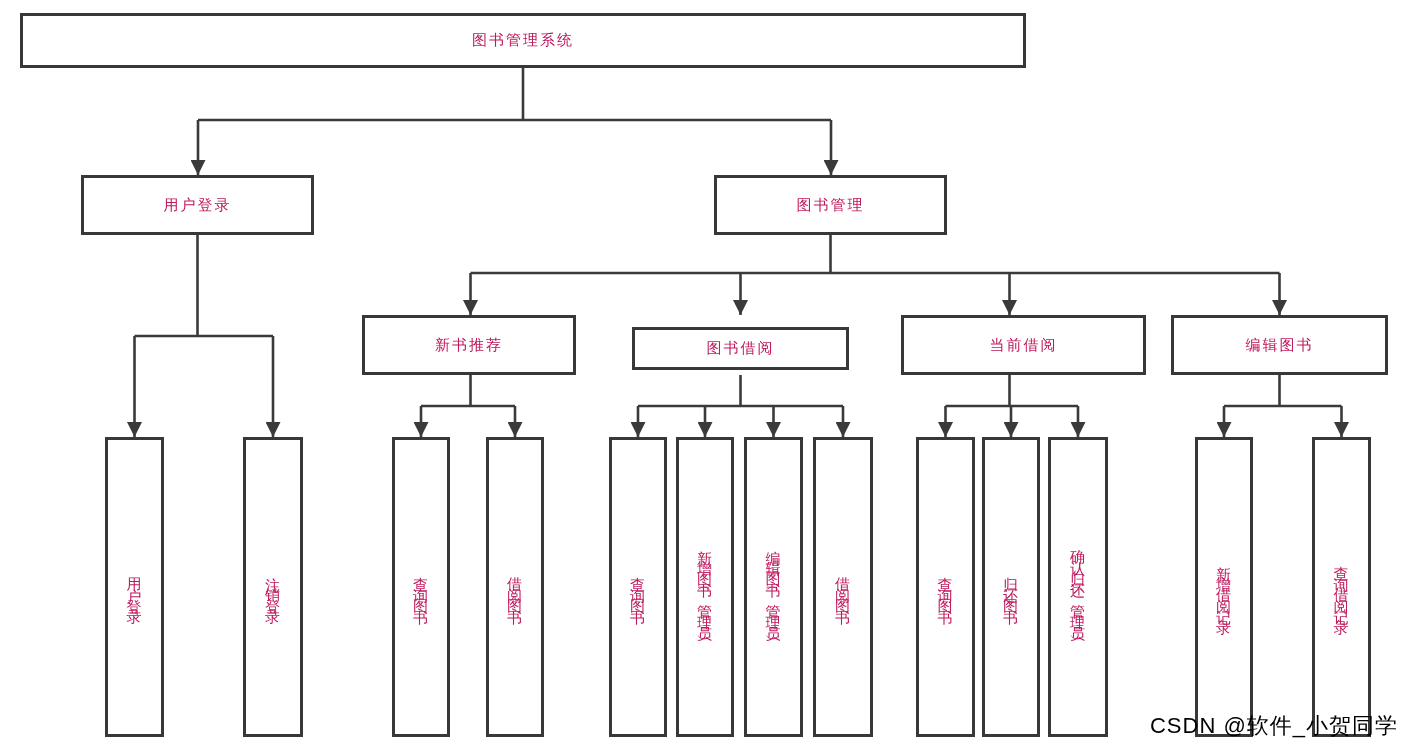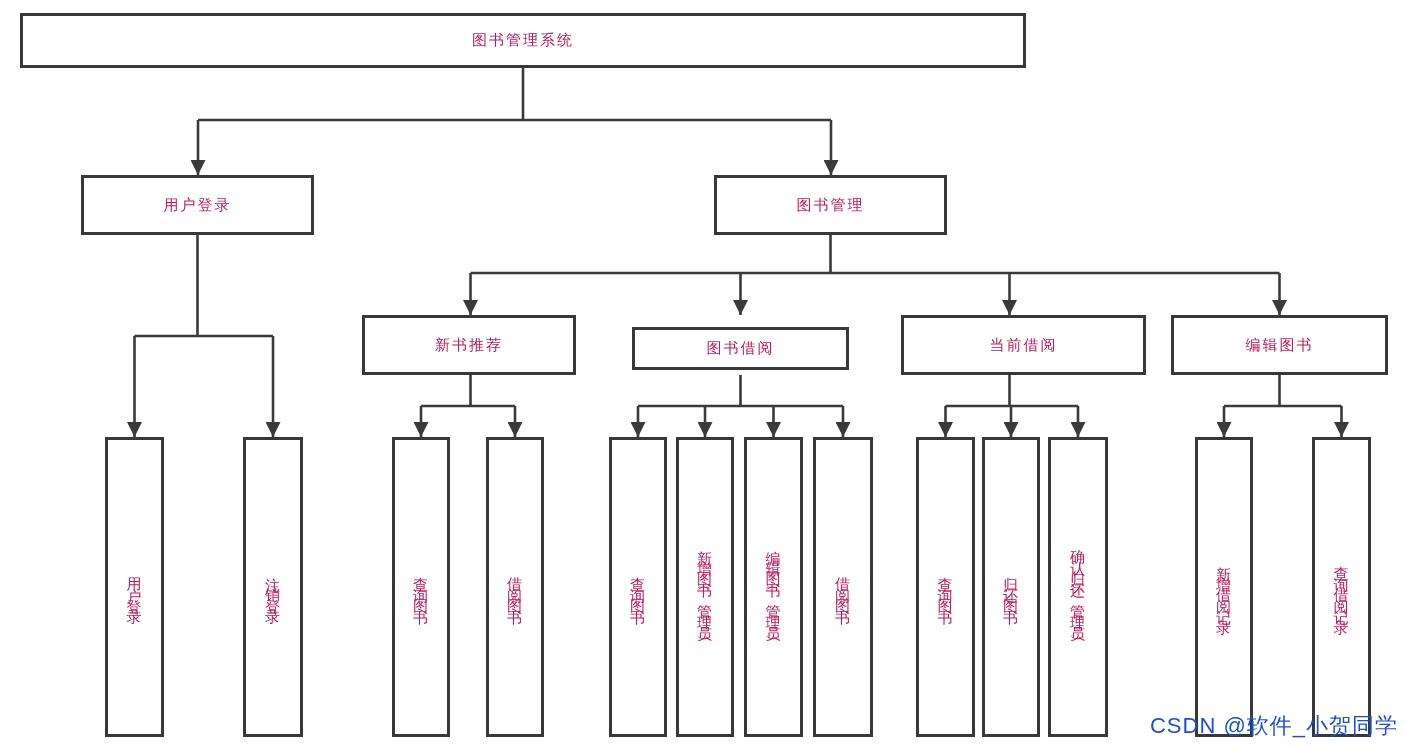--- a/index.html
+++ b/index.html
@@ -42,21 +42,21 @@
     letter-spacing: 11px;
     line-height: 1;
     white-space: nowrap;
   }
   .watermark {
     position: absolute;
     right: 7px;
     bottom: 6px;
     font-size: 22px;
     letter-spacing: 1px;
-    color: #1d4ed8;
+    color: #000000;
     white-space: nowrap;
     z-index: 5;
   }
 </style>
 </head>
 <body>
 
 <div class="stage">
 
   <svg class="connectors" viewBox="0 0 1405 747" xmlns="http://www.w3.org/2000/svg">

